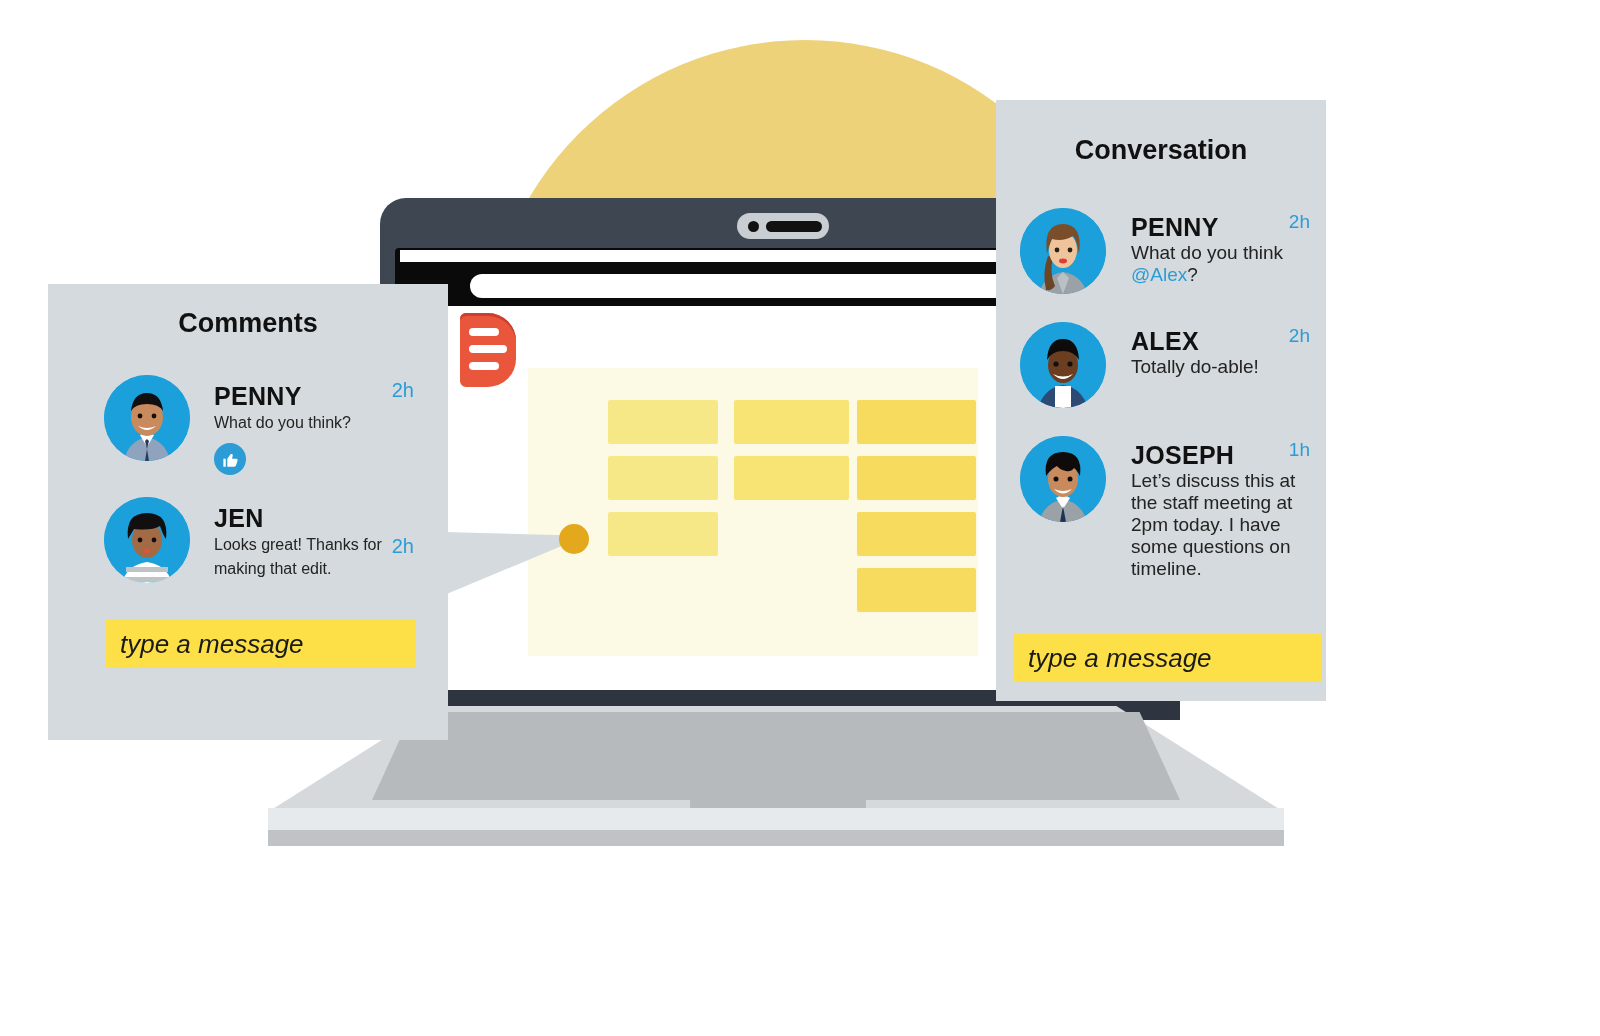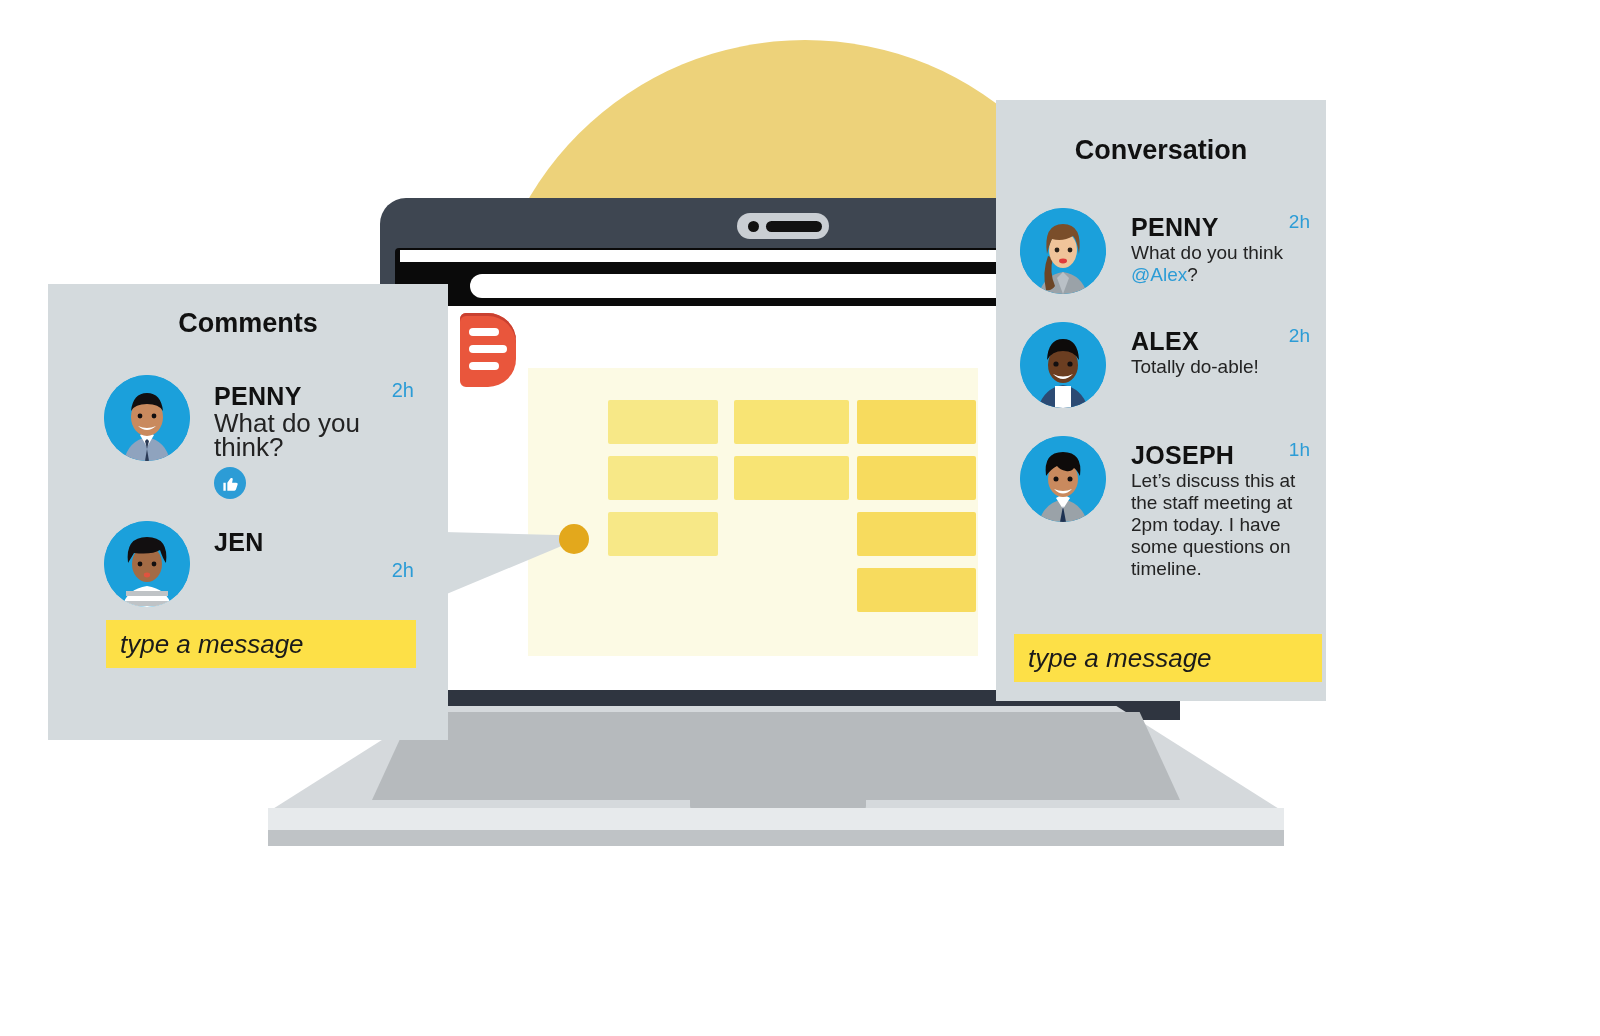--- a/index.html
+++ b/index.html
@@ -131,21 +131,21 @@
   .msgbox span{
     font-style:italic;color:#1a1a1a;
   }
 
   
   #comments-panel .msg-steven{margin:36px 0 0 56px;width:300px;}
   #comments-panel .msg-jen{margin:22px 0 0 56px;width:300px;}
   #comments-panel .avatar{width:86px;height:86px;}
   #comments-panel .body{margin-left:24px;padding-top:6px;}
   #comments-panel .name{font-size:25px;line-height:30px;}
-  #comments-panel .text{font-size:26px;line-height:24px;}
+  #comments-panel .text{font-size:16px;line-height:24px;}
   #comments-panel .time{font-size:20px;top:4px;right:-10px;}
   #comments-panel .msg-jen .time{top:38px;right:-10px;}
   #comments-panel .msgbox{left:58px;top:336px;width:296px;height:48px;padding-left:14px;}
   #comments-panel .msgbox span{font-size:26px;}
 
   
   #conversation-panel .msg{margin:0 0 0 24px;width:282px;}
   #conversation-panel .m1{margin-top:42px;}
   #conversation-panel .m2{margin-top:28px;}
   #conversation-panel .m3{margin-top:28px;}
@@ -262,20 +262,21 @@
           <rect x="20" y="80" width="46" height="5" fill="#BFC3C6"></rect>
           <ellipse cx="43" cy="43" rx="15" ry="18" fill="#A36B45"></ellipse>
           <path d="M24 42 q-3 -26 19 -26 q22 0 19 26 q-3 -4 -6 -13 q-8 5 -26 3 q-3 5 -6 10 z" fill="#120F10"></path>
           <circle cx="36" cy="43" r="2.4" fill="#120F10"></circle>
           <circle cx="50" cy="43" r="2.4" fill="#120F10"></circle>
           <ellipse cx="43" cy="54" rx="3.2" ry="2.4" fill="#E0533F"></ellipse>
         </svg>
       </div>
       <div class="body">
         <div class="name">JEN</div>
+        <div class="text">Looks great! Thanks for making that edit.</div>
         <div class="time">2h</div>
       </div>
     </div>
 
     <div class="msgbox">
       <span>type a message</span>
     </div>
   </div>
 
   <div class="panel" id="conversation-panel">

